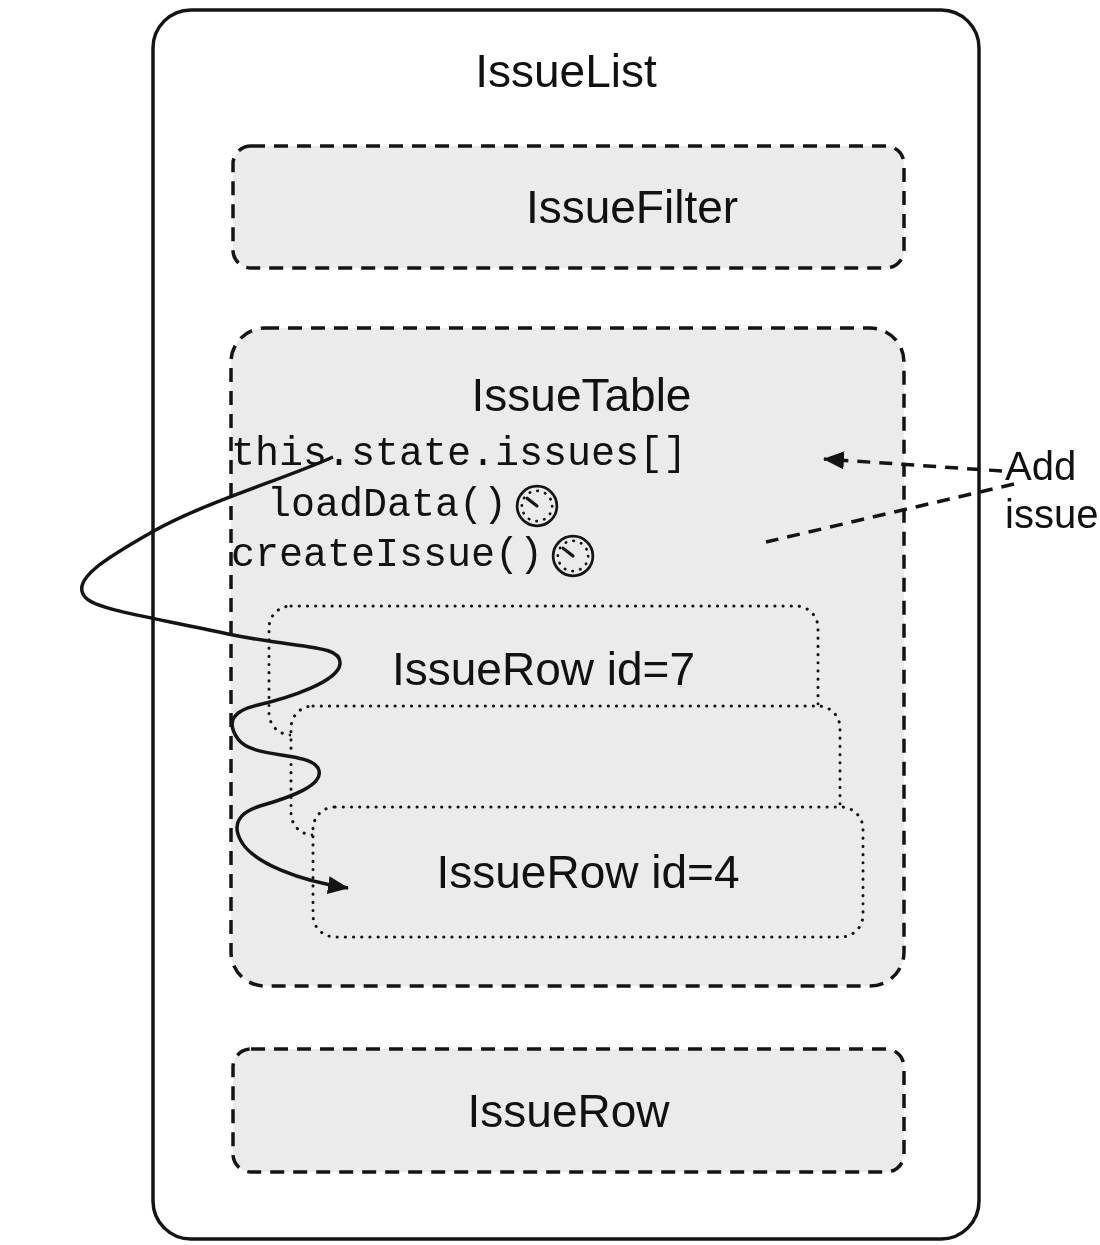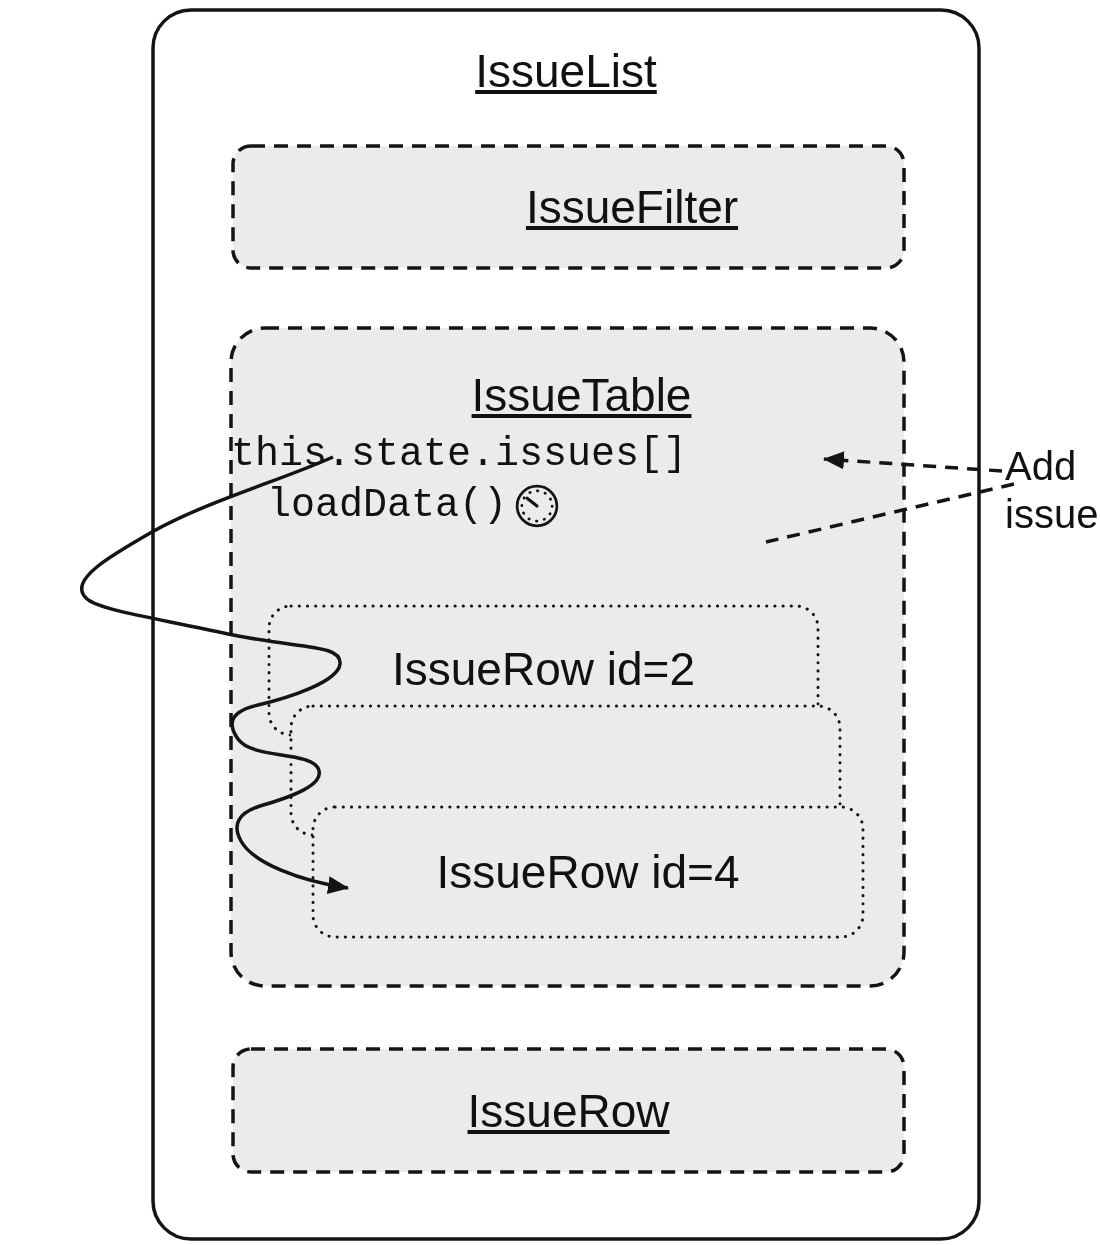--- a/index.html
+++ b/index.html
@@ -2,21 +2,21 @@
 <html><head>
 <meta charset="utf-8">
 <style>
   html,body{margin:0;padding:0;background:#ffffff;}
   #canvas{
     position:relative;width:1100px;height:1245px;background:#ffffff;
     font-family:"Liberation Sans",sans-serif;color:#111111;overflow:hidden;
   }
   #shapes{position:absolute;left:0;top:0;width:1100px;height:1245px;}
   .label{position:absolute;text-align:center;white-space:nowrap;}
-  .title{font-size:46px;line-height:46px;text-decoration:underline;}
+  .title{font-size:46px;line-height:46px;}
   .rowlabel{font-size:46px;line-height:46px;}
   .mono{
     position:absolute;display:flex;align-items:center;justify-content:flex-start;
     font-family:"Liberation Mono",monospace;font-size:40px;line-height:46px;
     white-space:nowrap;gap:7px;
   }
   .annotation{
     position:absolute;font-size:40px;line-height:50px;white-space:normal;
     text-align:left;
   }
@@ -81,22 +81,28 @@
     <span>this.state.issues[]</span>
   </div>
 
   <div class="mono" style="left:231px;top:483px;width:673px;height:46px;margin-left:36px;">
     <span>loadData()</span>
     <svg class="clock">
         <use href="#clockSym"></use>
       </svg>
   </div>
 
+  <div class="mono" style="left:231px;top:533px;width:673px;height:46px;">
+    <span>createIssue()</span>
+    <svg class="clock">
+        <use href="#clockSym"></use>
+      </svg>
+  </div>
 
-  <div class="label rowlabel" style="left:269px;top:646px;width:549px;">IssueRow id=2</div>
+  <div class="label rowlabel" style="left:269px;top:646px;width:549px;">IssueRow id=7</div>
 
 
   <div class="label rowlabel" style="left:313px;top:849px;width:550px;">IssueRow id=4</div>
 
   <div class="label title" style="left:233px;top:1088px;width:671px;">IssueRow</div>
 
 
   <div class="annotation" style="left:1005px;top:442px;width:108px;line-height:48px;">Add issue</div>
 
 </div>

